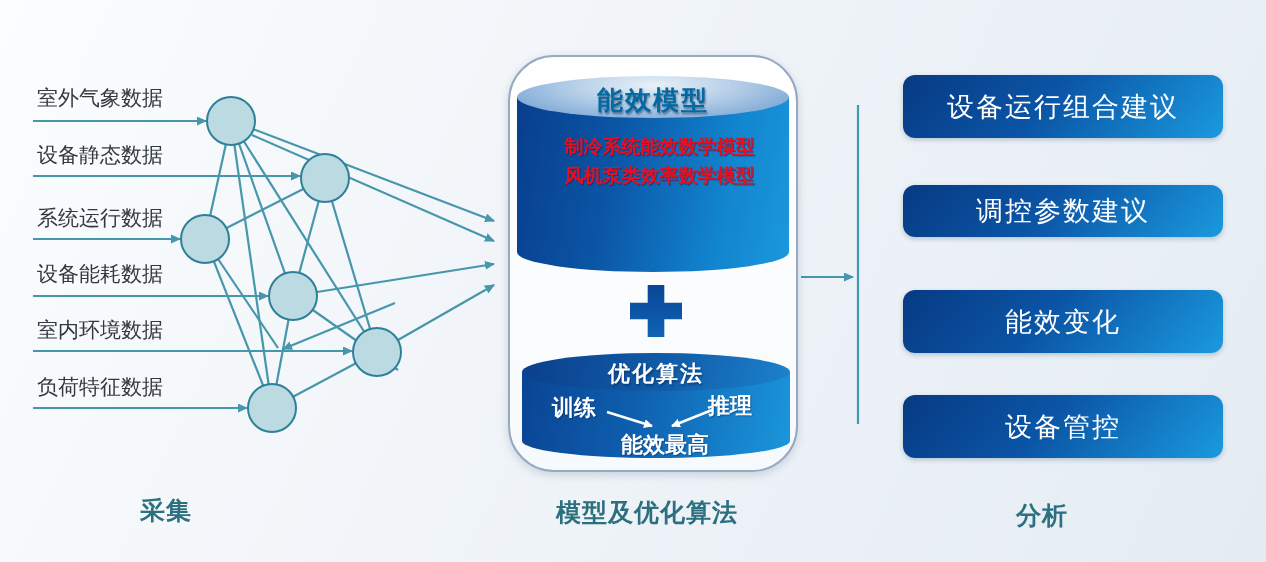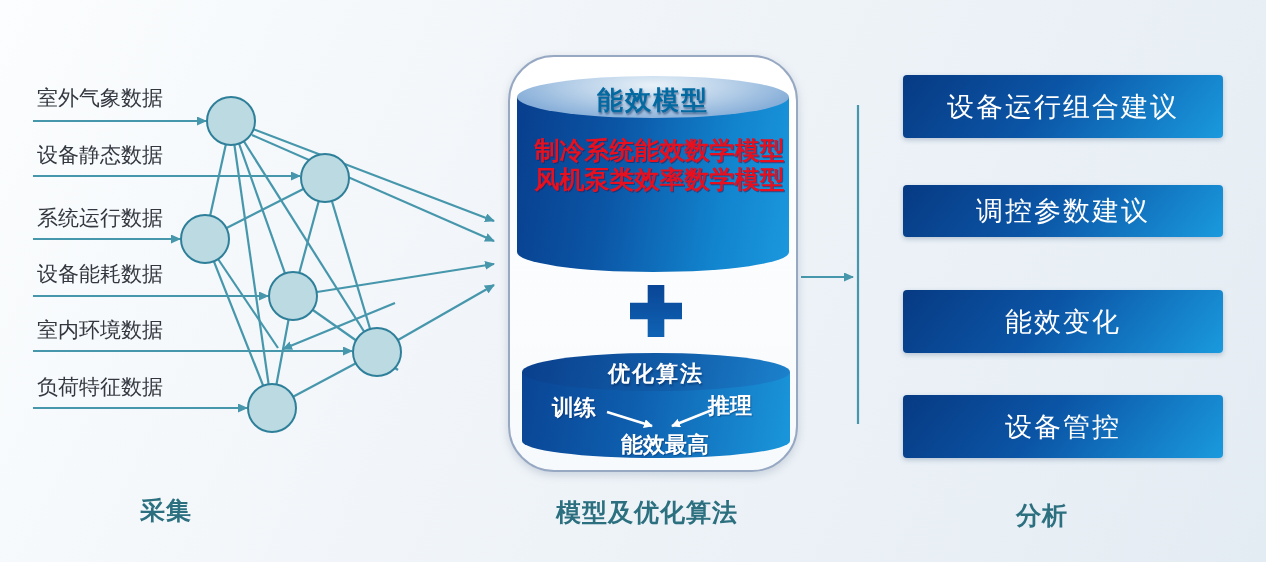--- a/index.html
+++ b/index.html
@@ -34,21 +34,21 @@
     background:linear-gradient(100deg,#083e8d 0%,#0b55a5 35%,#1285cf 75%,#1b98dd 100%);
     z-index:2;
   }
   .cyl-title1{
     position:absolute;left:517px;top:83px;width:272px;text-align:center;
     font-size:26px;font-weight:bold;color:#0369a1;letter-spacing:2px;z-index:4;
     text-shadow:1px 2px 2px rgba(0,30,80,.45);
   }
   .red-line{
     position:absolute;left:517px;width:285px;text-align:center;
-    font-size:25px;font-weight:bold;color:#e8101e;z-index:4;white-space:nowrap;
+    font-size:19px;font-weight:bold;color:#e8101e;z-index:4;white-space:nowrap;
     text-shadow:1px 1px 0 rgba(25,25,90,.5);
   }
   .red1{top:134px;} .red2{top:163px;}
   .plus-icon{
     position:absolute;left:630px;top:285px;width:52px;height:52px;z-index:3;
     background:linear-gradient(180deg,#0a4596 0%,#0f63b4 100%);
     clip-path:polygon(34% 0,66% 0,66% 34%,100% 34%,100% 66%,66% 66%,66% 100%,34% 100%,34% 66%,0 66%,0 34%,34% 34%);
   }
   .cyl-top2{
     position:absolute;left:522px;top:353px;width:268px;height:38px;border-radius:50%;
@@ -67,21 +67,21 @@
     text-shadow:1px 2px 2px rgba(0,30,80,.45);
   }
   .opt-text{position:absolute;color:#ffffff;font-size:22px;font-weight:bold;z-index:4;white-space:nowrap;
     text-shadow:1px 1px 1px rgba(0,30,80,.4);}
   .train{left:552px;top:393px;}
   .infer{left:708px;top:391px;}
   .result{left:605px;top:430px;width:120px;text-align:center;}
   #opt-arrows{position:absolute;left:522px;top:372px;z-index:4;pointer-events:none;}
   
   .out-btn{
-    position:absolute;left:903px;width:320px;height:63px;border-radius:4px;
+    position:absolute;left:903px;width:320px;height:63px;border-radius:12px;
     background:linear-gradient(130deg,#073a83 0%,#0b55a6 45%,#1a9ade 100%);
     color:#ffffff;font-size:27px;letter-spacing:2px;
     display:flex;align-items:center;justify-content:center;z-index:2;
     box-shadow:0 2px 5px rgba(60,90,130,.3);white-space:nowrap;
   }
   .b1{top:75px;} .b2{top:185px;height:52px;} .b3{top:290px;} .b4{top:395px;}
   
   .stage-label{
     position:absolute;font-size:25px;font-weight:bold;color:#2c7080;
     letter-spacing:1px;z-index:2;white-space:nowrap;

